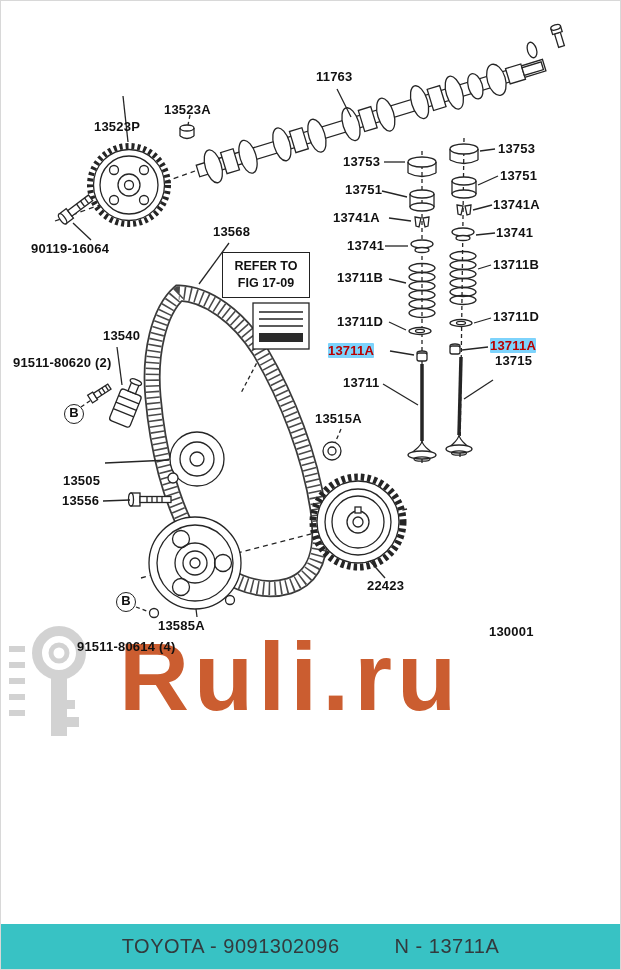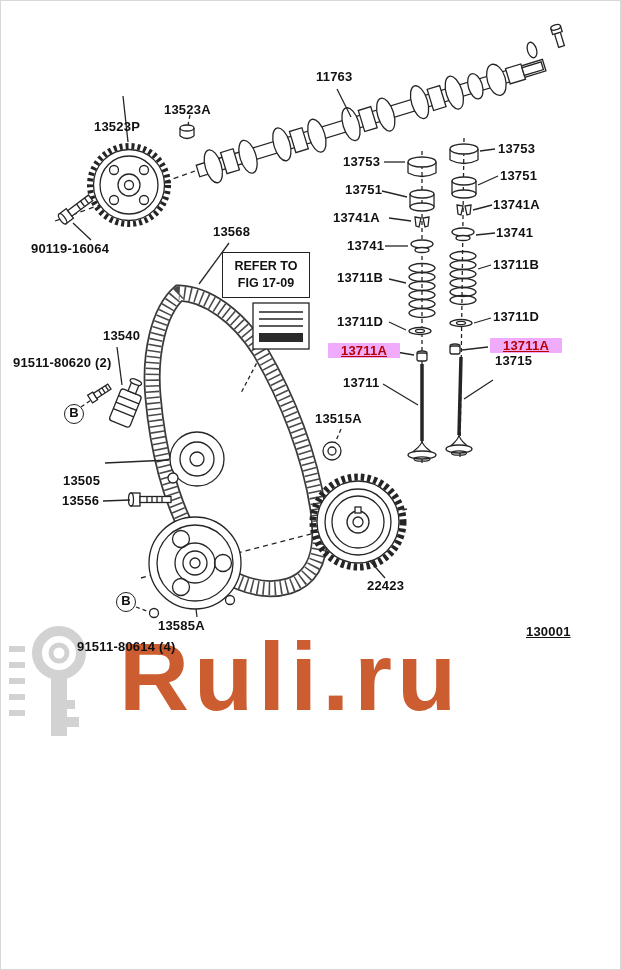--- a/index.html
+++ b/index.html
@@ -21,21 +21,21 @@
   .art .belt-teeth   { stroke:#4a4a4a; stroke-width:13.5; stroke-dasharray:1.6 4.2; }
   .art .dark { fill:#2b2b2b; stroke:none; }
   .art .wm   { opacity:0.8; }
   .art .wmS  { stroke:#c8c8c8; stroke-width:10; }
   .art .wmS2 { stroke:#c8c8c8; stroke-width:5; }
   .art .wmF  { fill:#c8c8c8; stroke:none; }
   .art .wmD  { stroke:#c8c8c8; stroke-width:6; }
 
   .lbl { position:absolute; font-size:13px; font-weight:bold; color:#111;
          white-space:nowrap; letter-spacing:0.2px; }
-  .hl  { background:#f0abfc; color:#b80000; padding:0 13px; border-radius:1px;text-decoration:underline; }
+  .hl  { background:#7dd3fc; color:#b80000; padding:0 0; border-radius:1px; }
   .bmark { position:absolute; width:20px; height:20px; border:1.6px solid #222;
            border-radius:50%; text-align:center; line-height:16px; font-size:13px;
            font-weight:bold; color:#111; background:#fff; }
   .refer { position:absolute; left:221px; top:251px; width:88px; height:46px;
            border:1.6px solid #222; display:flex; flex-direction:column;
            align-items:center; justify-content:center; font-size:12.5px;
            font-weight:bold; line-height:1.35; background:#fff; color:#111; }
   .wm-text { position:absolute; left:118px; top:620px; font-size:97px;
              font-weight:bold; color:#c2410c; letter-spacing:5px; opacity:0.85;
              pointer-events:none; }
@@ -327,16 +327,20 @@
   <div class="lbl" style="left:212px; top:223px;">13568</div>
   <div class="lbl" style="left:102px; top:327px;">13540</div>
   <div class="lbl" style="left:12px;  top:354px;">91511-80620 (2)</div>
   <div class="lbl" style="left:30px;  top:240px;">90119-16064</div>
   <div class="lbl" style="left:62px;  top:454px;margin-top:18px;">13505</div>
   <div class="lbl" style="left:61px;  top:492px;">13556</div>
   <div class="lbl" style="left:314px; top:410px;">13515A</div>
   <div class="lbl" style="left:366px; top:577px;">22423</div>
   <div class="lbl" style="left:157px; top:617px;">13585A</div>
   <div class="lbl" style="left:76px;  top:638px;">91511-80614 (4)</div>
-  <div class="lbl" style="left:525px; top:623px;text-decoration:underline;">130001</div>
-
+  <div class="lbl" style="left:488px; top:623px;">130001</div>
+
+  <div class="footer">
+    <span>TOYOTA - 9091302096</span>
+    <span>N - 13711A</span>
+  </div>
 
 </div>
 
 </body></html>

